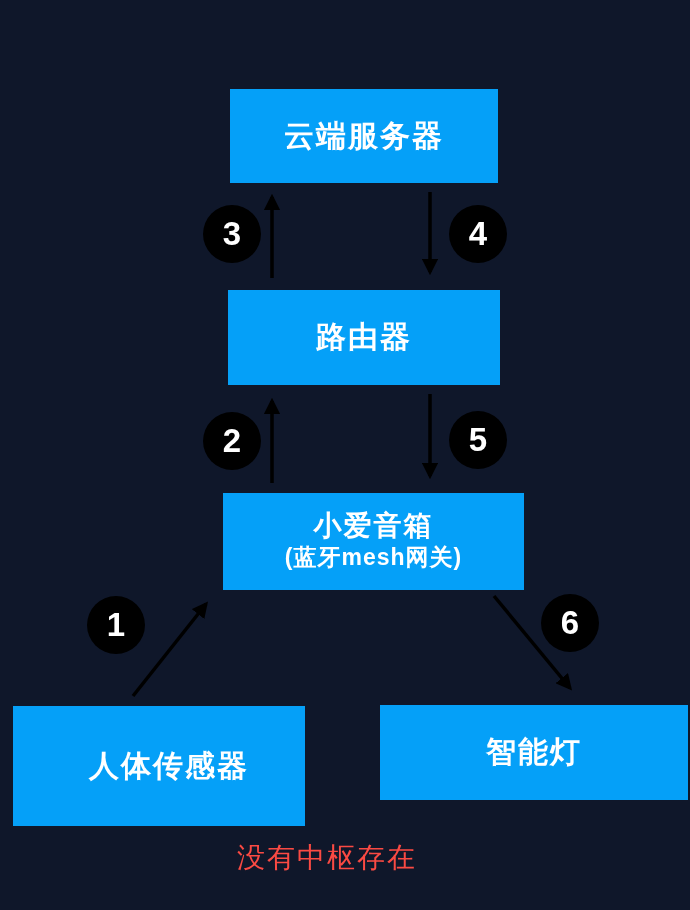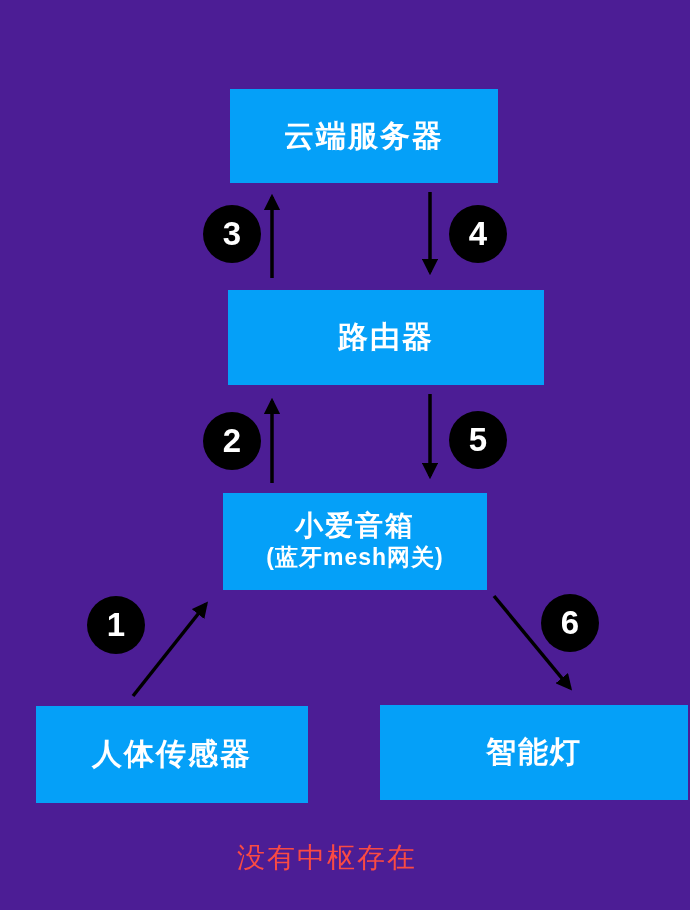--- a/index.html
+++ b/index.html
@@ -5,21 +5,21 @@
   html, body {
     margin: 0;
     padding: 0;
     background: #ffffff;
     font-family: "Liberation Sans", "DejaVu Sans", sans-serif;
   }
   .canvas {
     position: relative;
     width: 690px;
     height: 910px;
-    background: #4c1d95;
+    background: #0f172a;
     overflow: hidden;
   }
   .arrows {
     position: absolute;
     left: 0;
     top: 0;
     width: 690px;
     height: 910px;
     pointer-events: none;
   }
@@ -38,24 +38,24 @@
   .node .title {
     font-size: 30px;
     line-height: 1.15;
   }
   .node .subtitle {
     font-size: 23px;
     font-weight: bold;
     letter-spacing: 1px;
   }
   .node-cloud   { left: 230px; top:  89px; width: 268px; height: 94px; }
-  .node-router  { left: 228px; top: 290px; width: 316px; height: 95px; }
-  .node-speaker { left: 223px; top: 493px; width: 264px; height: 97px; }
+  .node-router  { left: 228px; top: 290px; width: 272px; height: 95px; }
+  .node-speaker { left: 223px; top: 493px; width: 301px; height: 97px; }
   .node-speaker .title { font-size: 28px; }
-  .node-sensor  { left:  36px; top: 706px; width: 272px; height: 97px; }
+  .node-sensor  { left:  13px; top: 706px; width: 272px; height: 120px; padding-left: 20px; }
   .node-light   { left: 380px; top: 705px; width: 308px; height: 95px; }
   .badge {
     position: absolute;
     width: 58px;
     height: 58px;
     border-radius: 50%;
     background: var(--badge-bg, #000000);
     color: var(--badge-text, #ffffff);
     display: flex;
     align-items: center;

